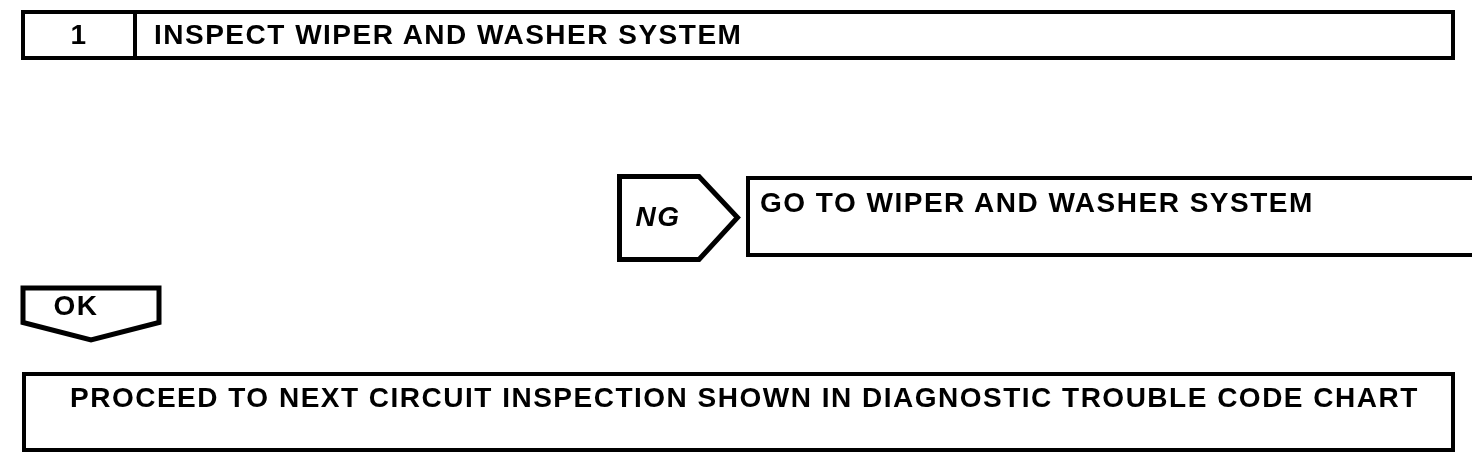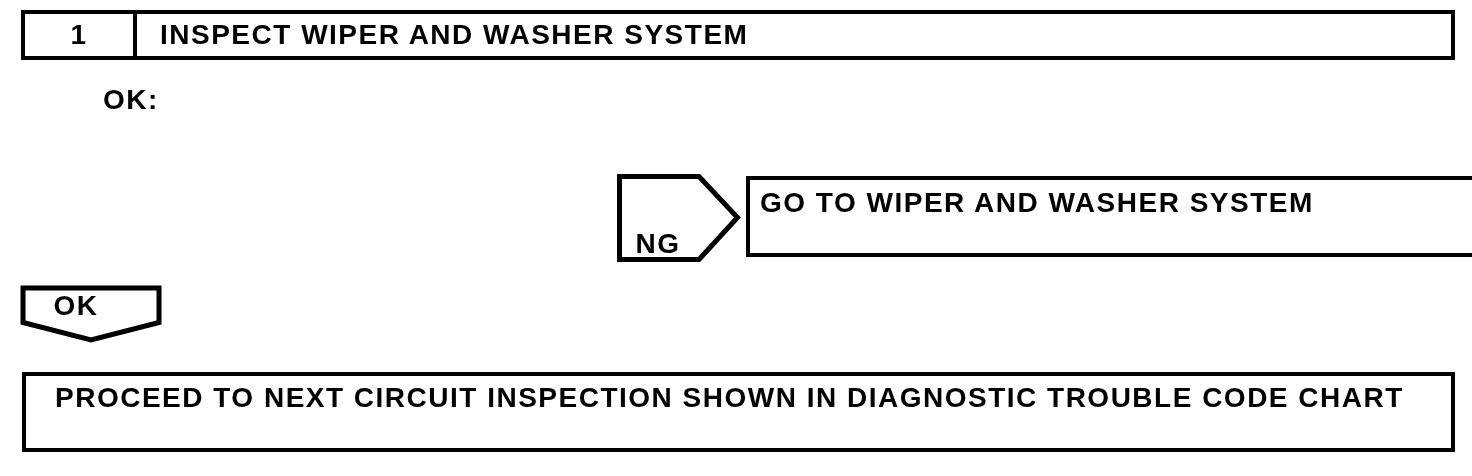--- a/index.html
+++ b/index.html
@@ -29,32 +29,32 @@
   }
   .step-number-cell{
     width:112px;flex:0 0 112px;
     box-sizing:border-box;
     border-right:4px solid #000;
     display:flex;align-items:center;justify-content:center;
   }
   .step-title-cell{
     flex:1;
     display:flex;align-items:center;
-    padding-left:23px;
+    padding-left:17px;
   }
   
   .criteria{
     position:absolute;left:103px;top:81px;
     line-height:38px;
   }
   
   .ng-connector{position:absolute;left:617px;top:174px;width:124px;height:88px;}
   .ng-label{
     position:absolute;left:617px;top:174px;width:82px;height:86px;
-    display:flex;align-items:flex-end;justify-content:center;
+    display:flex;align-items:center;justify-content:center;font-style:italic;
   }
   
   .ng-action-box{
     position:absolute;left:746px;top:176px;
     width:838px;height:81px;
     box-sizing:border-box;
     border:4px solid #000;
     padding:7px 0 0 10px;
     background:#fff;
   }
@@ -63,40 +63,39 @@
   .ok-label{
     position:absolute;left:20px;top:287px;width:112px;height:38px;
     display:flex;align-items:center;justify-content:center;
   }
   
   .ok-action-box{
     position:absolute;left:22px;top:372px;
     width:1433px;height:80px;
     box-sizing:border-box;
     border:4px solid #000;
-    padding:6px 0 0 29px;
+    padding:6px 0 0 44px;
     background:#fff;
   }
 </style>
 </head>
 <body>
 
 <div class="canvas">
 
   <div class="step-header">
     <div class="step-number-cell">
       <span class="t">1</span>
     </div>
     <div class="step-title-cell">
       <span class="t">INSPECT WIPER AND WASHER SYSTEM</span>
     </div>
   </div>
 
   <div class="criteria">
-    <div class="t">OK:</div>
   </div>
 
   <svg class="ng-connector" viewBox="0 0 124 88">
     <polygon points="2.5,2.5 82,2.5 120.5,43.5 82,85.5 2.5,85.5" fill="#ffffff" stroke="#000000" stroke-width="5"></polygon>
   </svg>
   <div class="ng-label">
     <span class="t">NG</span>
   </div>
 
   <div class="ng-action-box">

